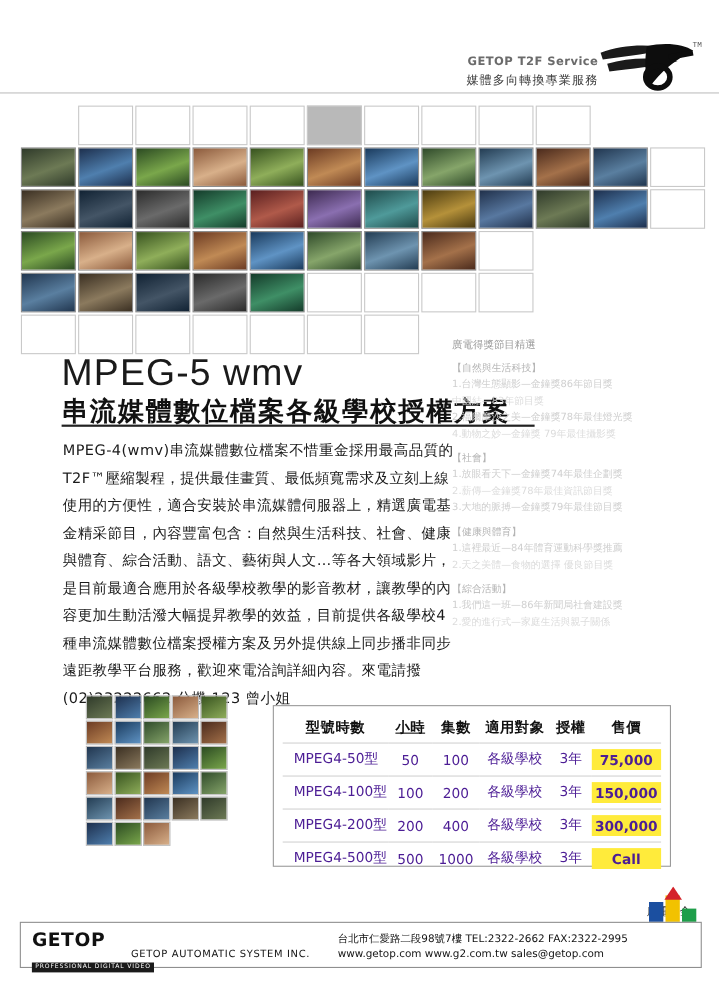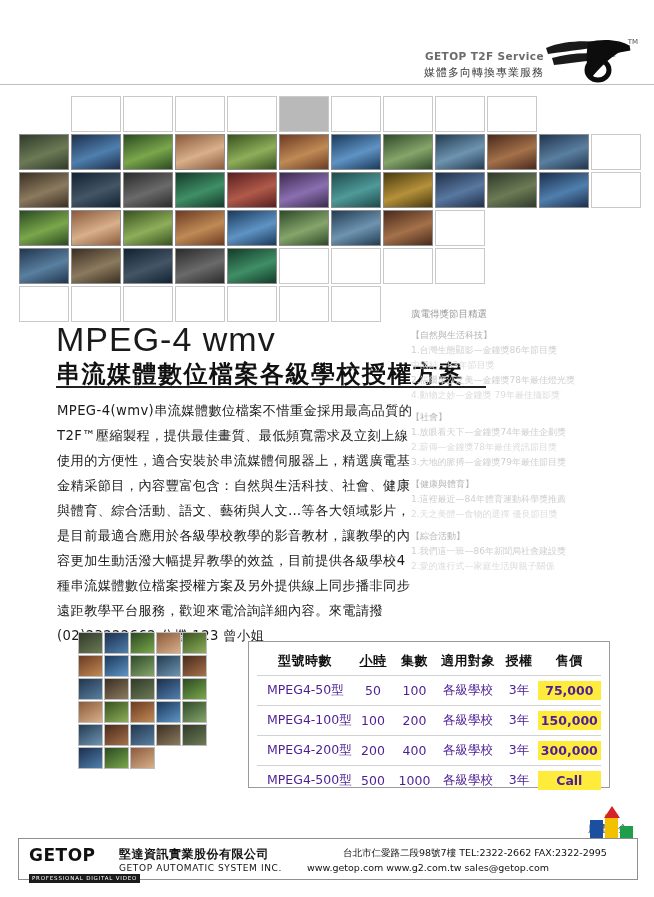--- a/index.html
+++ b/index.html
@@ -13,21 +13,21 @@
   .page{position:absolute;left:0;top:0;width:654px;height:897px;background:#fff;}
 
   
   .header{position:absolute;left:0;top:0;width:654px;height:88px;}
   .header-line{position:absolute;left:0;top:84px;width:654px;height:1px;background:#bfbfbf;}
   .header-texts{position:absolute;right:110px;top:50px;text-align:right;}
   .hdr-en{font-size:10.5px;color:#6b6b6b;letter-spacing:.4px;font-weight:bold;}
   .hdr-cn{font-size:11px;color:#3a3a3a;margin-top:3px;letter-spacing:1px;}
   .logo{position:absolute;right:22px;top:38px;width:90px;height:44px;}
   .logo svg{display:block;}
-  .tm{position:absolute;right:16px;top:38px;font-size:7px;color:#555;}
+  .tm{position:absolute;right:16px;top:38px;font-size:7px;color:#555;font-family:Liberation Mono, monospace;}
 
   
   .grid{position:absolute;left:19px;top:96px;}
   .cell{position:absolute;width:50px;height:36px;border:1px solid #c9c9c9;box-sizing:border-box;background:#fff;}
   .cell.img{border:1px solid #8d8d8d;}
   .cell .ph{position:absolute;left:0;top:0;right:0;bottom:0;}
 
   
   .title-main{position:absolute;left:56px;top:320px;font-size:34px;color:#1a1a1a;letter-spacing:1px;font-family:"Liberation Sans",sans-serif;}
   .title-sub{position:absolute;left:56px;top:358px;font-size:24px;color:#111;font-weight:bold;letter-spacing:1.5px;}
@@ -58,21 +58,21 @@
   .price-call{background:#ffeb3b;font-weight:bold;display:block;padding:2px 0;}
 
   
   .foot-fund{position:absolute;right:26px;top:822px;font-size:10px;color:#333;}
   .footbar{position:absolute;left:18px;top:838px;width:618px;height:40px;border:1px solid #8f8f8f;background:#fff;}
   .getop{position:absolute;left:10px;top:6px;}
   .getop-name{font-size:17px;font-weight:bold;color:#111;letter-spacing:.5px;}
   .getop-tag{margin-top:1px;background:#1b1b1b;color:#fff;font-size:5.5px;letter-spacing:.8px;padding:1.5px 3px;display:inline-block;}
   .foot-cn{position:absolute;left:100px;top:7px;font-size:12px;color:#111;font-weight:bold;letter-spacing:.5px;}
   .foot-en{position:absolute;left:100px;top:24px;font-size:9px;color:#111;letter-spacing:.6px;text-align:center;}
-  .foot-addr{position:absolute;left:288px;top:8px;font-size:9.5px;color:#111;margin-left:36px;}
+  .foot-addr{position:absolute;left:288px;top:8px;font-size:9.5px;color:#111;}
   .foot-web{position:absolute;left:288px;top:23px;font-size:9.5px;color:#111;}
   .colorlogo{position:absolute;right:20px;top:806px;width:44px;height:62px;}
 </style>
 </head>
 <body>
 
 <div class="page">
 
   <div class="header">
     <div class="header-line"></div>
@@ -216,21 +216,21 @@
       <div class="cell" style="left: 416px; top: 152px;"></div>
       <div class="cell" style="left: 0px; top: 190px;"></div>
       <div class="cell" style="left: 52px; top: 190px;"></div>
       <div class="cell" style="left: 104px; top: 190px;"></div>
       <div class="cell" style="left: 156px; top: 190px;"></div>
       <div class="cell" style="left: 208px; top: 190px;"></div>
       <div class="cell" style="left: 260px; top: 190px;"></div>
       <div class="cell" style="left: 312px; top: 190px;"></div>
     </div>
 
-  <div class="title-main">MPEG-4  wmv</div>
+  <div class="title-main">MPEG-5  wmv</div>
   <div class="title-sub">串流媒體數位檔案各級學校授權方案</div>
   <div class="title-rule"></div>
 
   <div class="body-copy">MPEG-4(wmv)串流媒體數位檔案不惜重金採用最高品質的T2F™壓縮製程，提供最佳畫質、最低頻寬需求及立刻上線使用的方便性，適合安裝於串流媒體伺服器上，精選廣電基金精采節目，內容豐富包含：自然與生活科技、社會、健康與體育、綜合活動、語文、藝術與人文…等各大領域影片，是目前最適合應用於各級學校教學的影音教材，讓教學的內容更加生動活潑大幅提昇教學的效益，目前提供各級學校4種串流媒體數位檔案授權方案及另外提供線上同步播非同步遠距教學平台服務，歡迎來電洽詢詳細內容。來電請撥 (02)23222662 分機 123 曾小姐</div>
 
   <div class="awards">
     <div class="aw-title">廣電得獎節目精選</div>
     <div id="awards-body">
         <div class="aw-head">【自然與生活科技】</div>
         <div class="aw-line">1.台灣生態顯影—金鐘獎86年節目獎</div>
@@ -348,19 +348,18 @@
       <rect x="30" y="20" width="13" height="38" fill="#1e9e4a"></rect>
       <path d="M22,0 L30,12 L14,12 Z" fill="#d4232a"></path>
     </svg>
   </div>
 
   <div class="footbar">
     <div class="getop">
       <div class="getop-name">GETOP</div>
       <div class="getop-tag">PROFESSIONAL DIGITAL VIDEO</div>
     </div>
-    <div class="foot-cn">堅達資訊實業股份有限公司</div>
     <div class="foot-en">GETOP AUTOMATIC SYSTEM INC.</div>
     <div class="foot-addr">台北市仁愛路二段98號7樓 TEL:2322-2662 FAX:2322-2995</div>
     <div class="foot-web">www.getop.com     www.g2.com.tw    sales@getop.com</div>
   </div>
 
 </div>
 
 </body></html>

